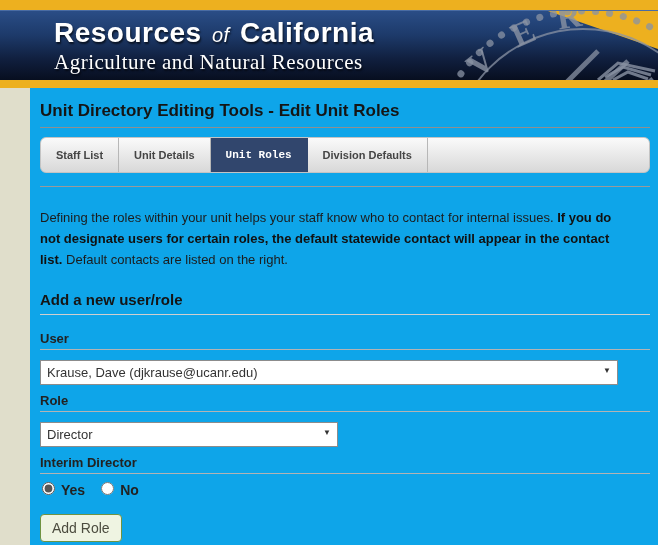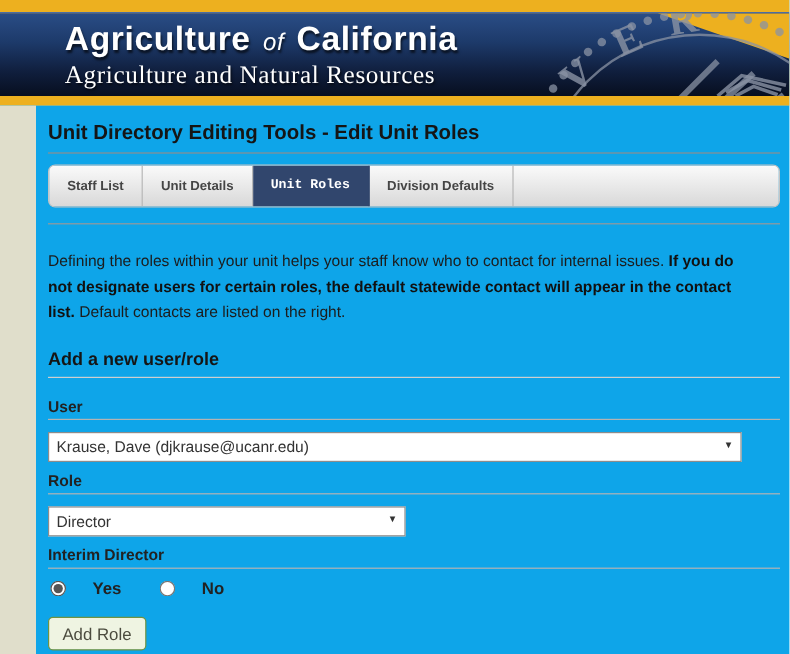--- a/index.html
+++ b/index.html
@@ -41,21 +41,21 @@
   h3.form-heading{font-size:15px;line-height:18px;font-weight:bold;color:#151515;margin:0 0 5px 0;}
 
   .field-label{font-size:13px;font-weight:bold;color:#222;display:block;}
 
   .select-wrap{position:relative;display:inline-block;margin:2px 0 8px 0;}
   .select-wrap:after{content:"▼";position:absolute;right:7px;top:6px;font-size:8px;color:#333;pointer-events:none;}
   select.ui-select{appearance:none;-webkit-appearance:none;width:100%;height:25px;border:1px solid #8c8c8c;border-radius:0;background:#fff;font-family:"Liberation Sans","DejaVu Sans",sans-serif;font-size:13px;color:#333;padding:0 20px 0 6px;}
   .w-user{width:578px;}
   .w-role{width:298px;}
 
-  .radio-row{display:flex;align-items:center;gap:22px;margin:7px 0 16px 2px;}
+  .radio-row{display:flex;align-items:flex-start;gap:6px;margin:7px 0 16px 2px;}
   .radio-row input[type=radio]{width:13px;height:13px;accent-color:#555;margin:0;}
   .radio-label{font-size:14px;font-weight:bold;color:#222;margin-right:10px;}
 
   .add-role-btn{font-family:"Liberation Sans","DejaVu Sans",sans-serif;font-size:14px;color:#4c4c3f;background:#eff4e2;border:1px solid #6f9342;border-radius:4px;padding:5px 11px;cursor:pointer;}
 </style>
 </head>
 <body>
 
 <div class="viewport">
 
@@ -76,21 +76,21 @@
           <text x="92" y="34" transform="rotate(-24 100 30)">E</text>
           <text x="135" y="18" transform="rotate(-10 140 14)">R</text>
         </g>
         <g stroke="#8a93a4" opacity="0.8" stroke-width="3" fill="none">
           <path d="M175 69 L195 52 L232 60"></path>
           <path d="M182 66 L200 56 L228 64"></path>
           <path d="M190 69 L205 61 L225 68"></path>
         </g>
       </svg>
       <div class="brand">
-        <div class="brand-line1"><span>Agriculture</span> <span class="brand-of">of</span> <span>California</span></div>
+        <div class="brand-line1"><span>Resources</span> <span class="brand-of">of</span> <span>California</span></div>
         <div class="brand-line2">Agriculture and Natural Resources</div>
       </div>
     </div>
     <div class="gold-bottom"></div>
   </div>
 
   <div class="page-body">
     <div class="left-strip"></div>
     <div class="content">
 

